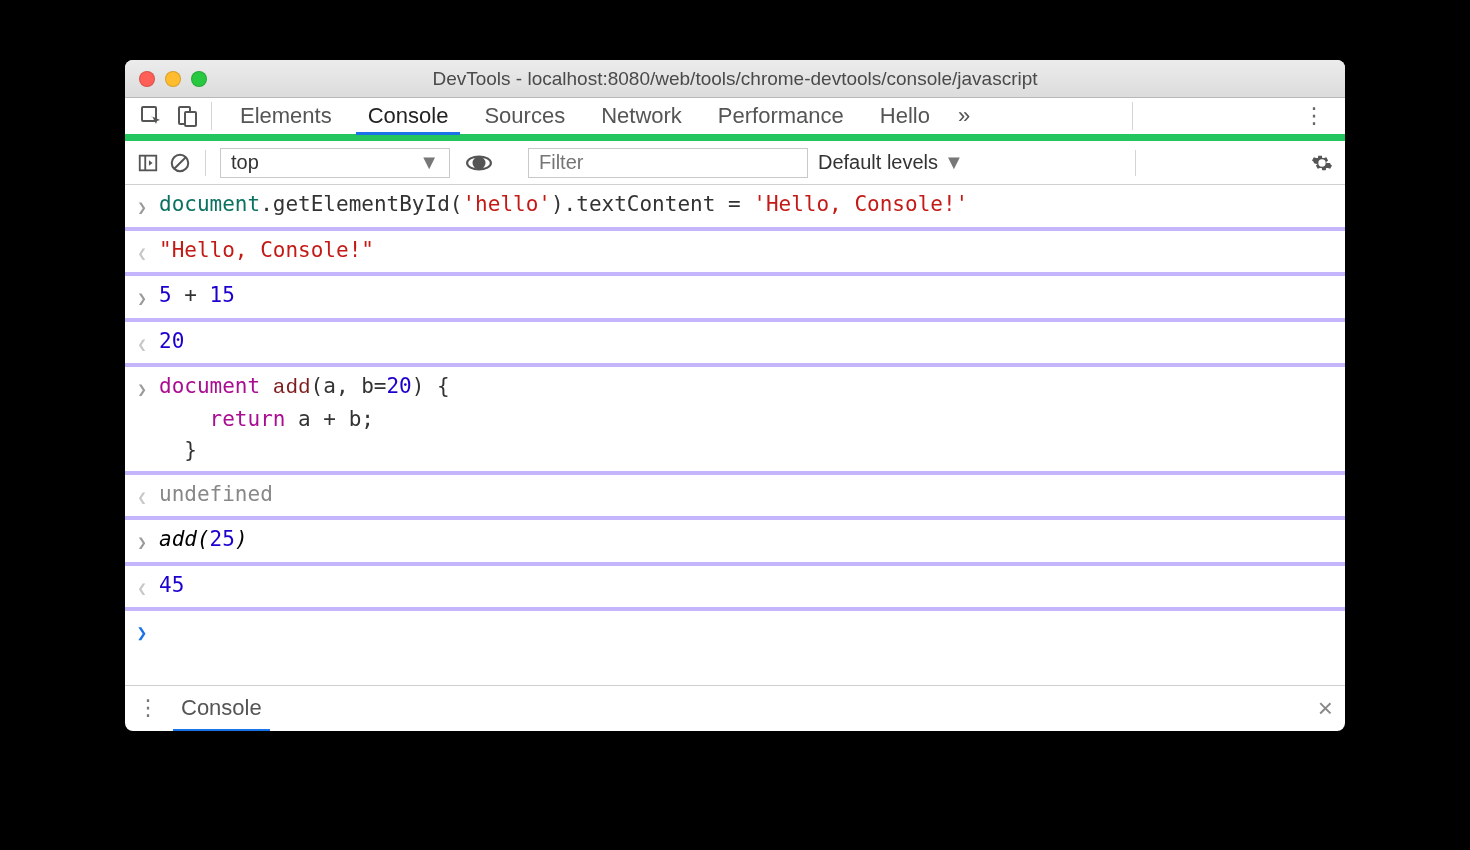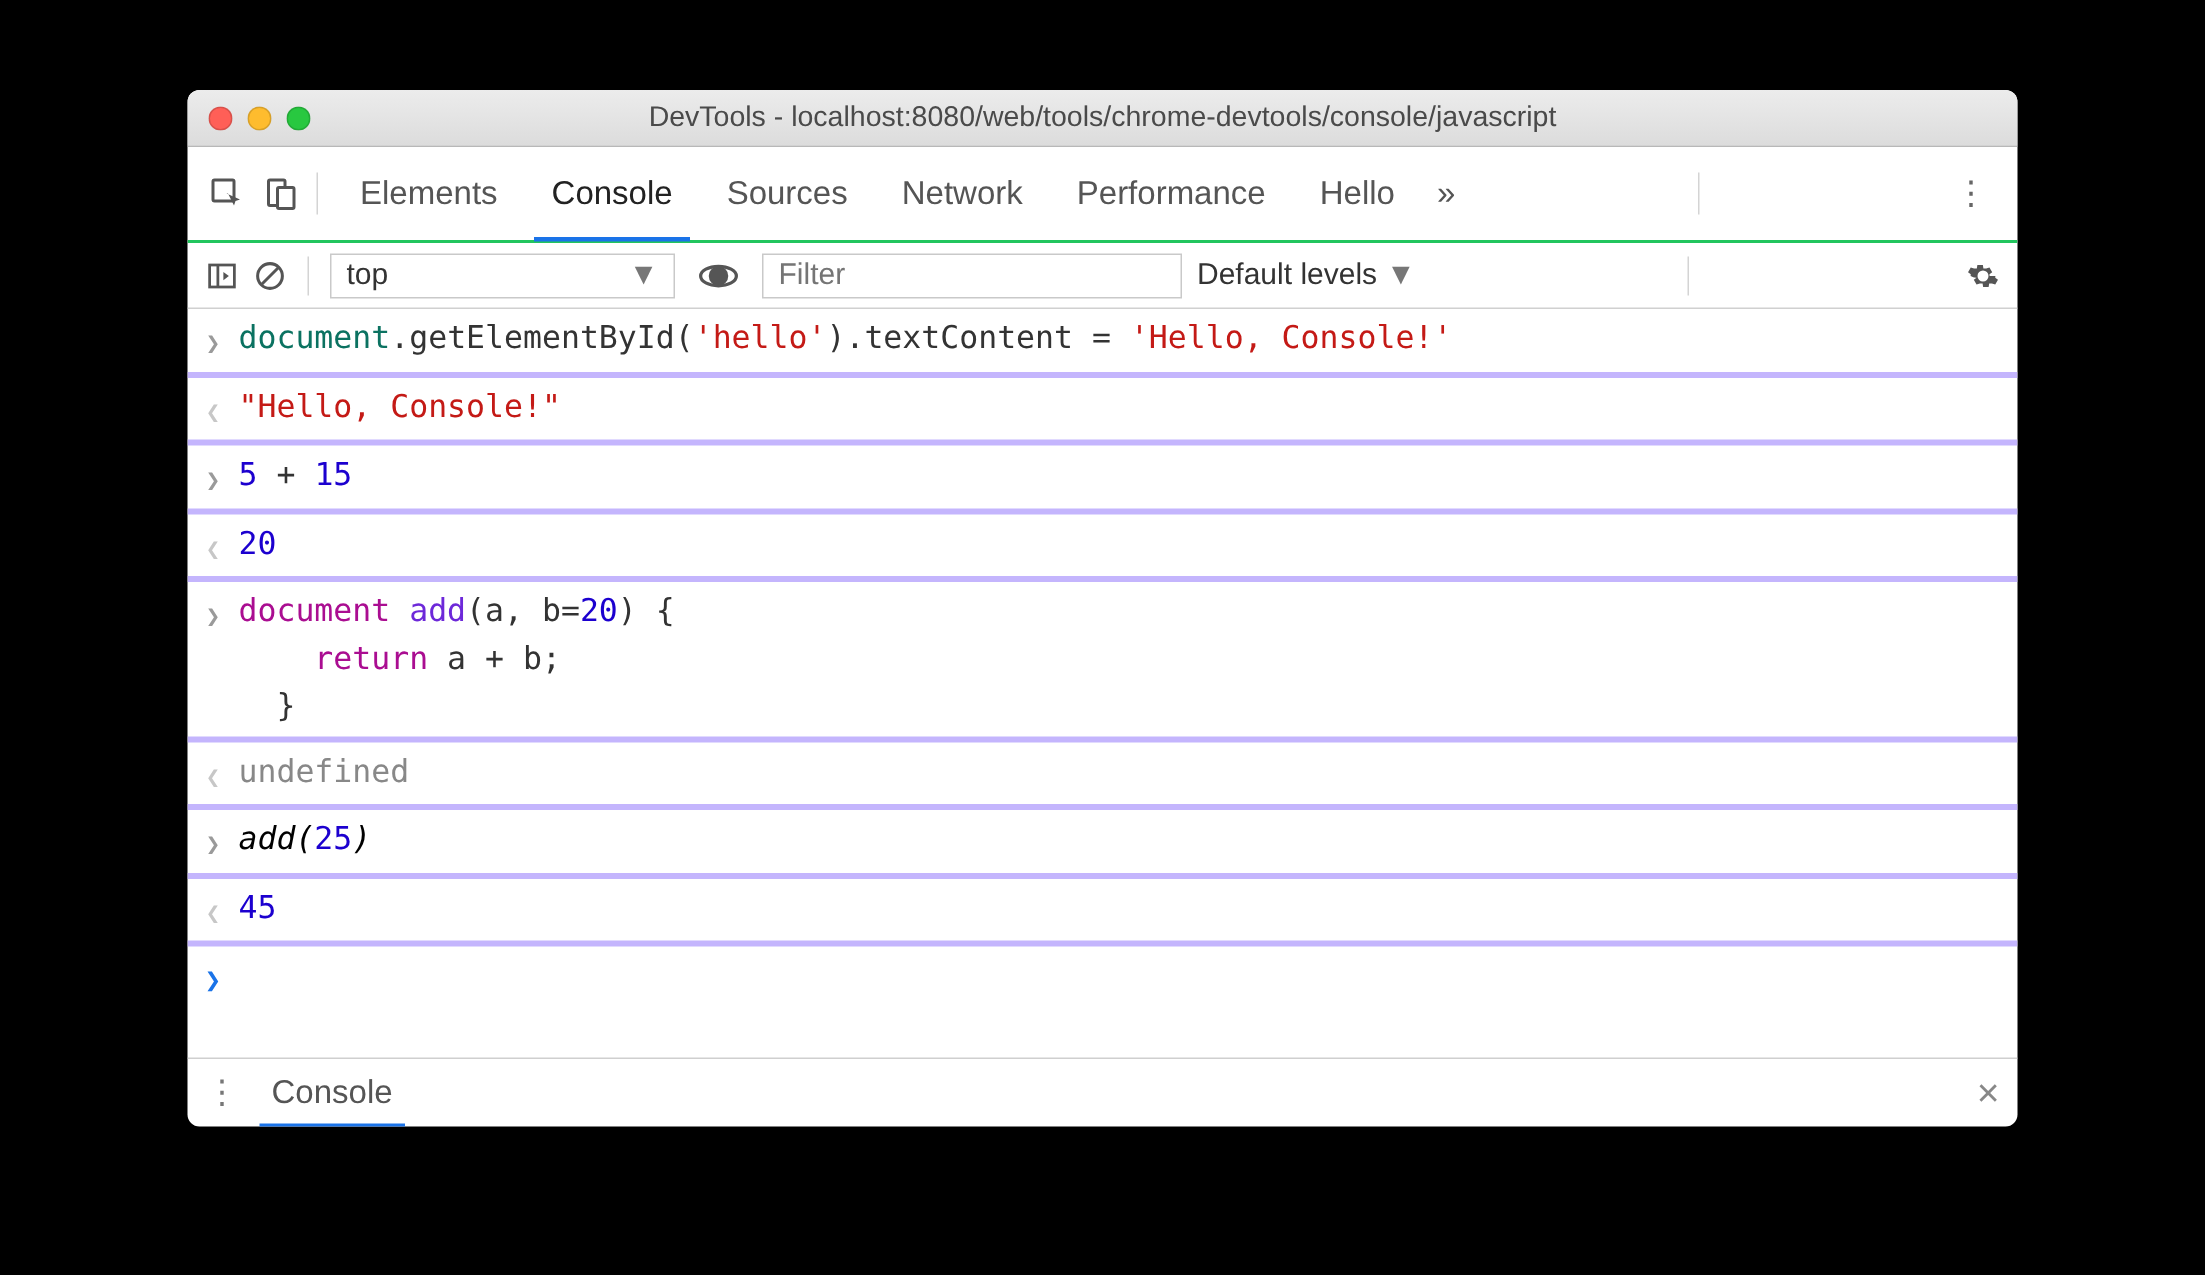--- a/index.html
+++ b/index.html
@@ -34,22 +34,22 @@
   .tl.red { background: #ff5f57; }
   .tl.yellow { background: #febc2e; }
   .tl.green { background: #28c840; }
   .titletext {
     position: absolute; left: 0; right: 0; text-align: center;
     font-size: 19px; color: #4a4a4a;
     pointer-events: none;
   }
   
   .tabs {
-    height: 64px;
-    border-bottom: 2px solid #22c55e;
+    height: 43px;
+    border-bottom: 7px solid #22c55e;
     display: flex; align-items: center;
     padding: 0 12px;
     color: #555;
     font-size: 22px;
   }
   .tabs .icon { width: 28px; height: 28px; display:flex; align-items:center; justify-content:center; }
   .tabs .sep { width: 1px; height: 28px; background: #d4d4d4; margin: 0 10px; }
   .tabbtn { padding: 0 18px; height: 100%; display:flex; align-items:center; cursor:pointer; position:relative; }
   .tabbtn.active { color: #222; }
   .tabbtn.active::after {
@@ -70,21 +70,21 @@
   .context-select {
     width: 230px; height: 30px;
     border:1px solid #c9c9c9; background:#fff;
     display:flex; align-items:center; padding:0 10px; justify-content:space-between;
     font-size:20px; color:#333;
   }
   .filter {
     width: 280px; height: 30px;
     border:1px solid #c9c9c9; background:#fff;
     padding:0 10px; font-size:20px; color:#888;
-    display:flex; align-items:center;
+    display:flex; align-items:center;margin-left:20px;
   }
   .filter input { border:none; outline:none; width:100%; font-size:20px; font-family:inherit; }
   .levels { display:flex; align-items:center; gap:6px; color:#333; cursor:pointer; }
   .gear { margin-left:auto; font-size:22px; color:#555; cursor:pointer; }
   
   .console {
     font-family: Menlo, Consolas, monospace;
     font-size: 21px;
     line-height: 1.5;
     min-height: 360px;
@@ -101,21 +101,21 @@
     padding-top:2px;
   }
   .gutter.in::before { content:"❯"; color:#9a9a9a; font-size:16px; }
   .gutter.out::before { content:"❮"; color:#c7c7c7; font-size:16px; }
   .gutter.prompt::before { content:"❯"; color:#1a73e8; font-size:18px; font-weight:bold; }
   .code { white-space: pre; font-family: inherit; }
   .tok-fn { color:#0b7261; }
   .tok-str { color:#c41a16; }
   .tok-num { color:#1c00cf; }
   .tok-kw  { color:#aa0d91; }
-  .tok-def { color:#6d28d9; }
+  .tok-def { color:#7f1d1d;font-family:Liberation Mono, monospace; }
   .tok-undef { color:#888; }
   .tok-call { color:#000;font-style:italic; }
   .input-row input.live {
     border:none; outline:none; font: inherit; width: 100%;
   }
   
   .drawer-gap { height: 32px; }
   .drawer {
     border-top: 1px solid #cfcfcf;
     height: 46px;

